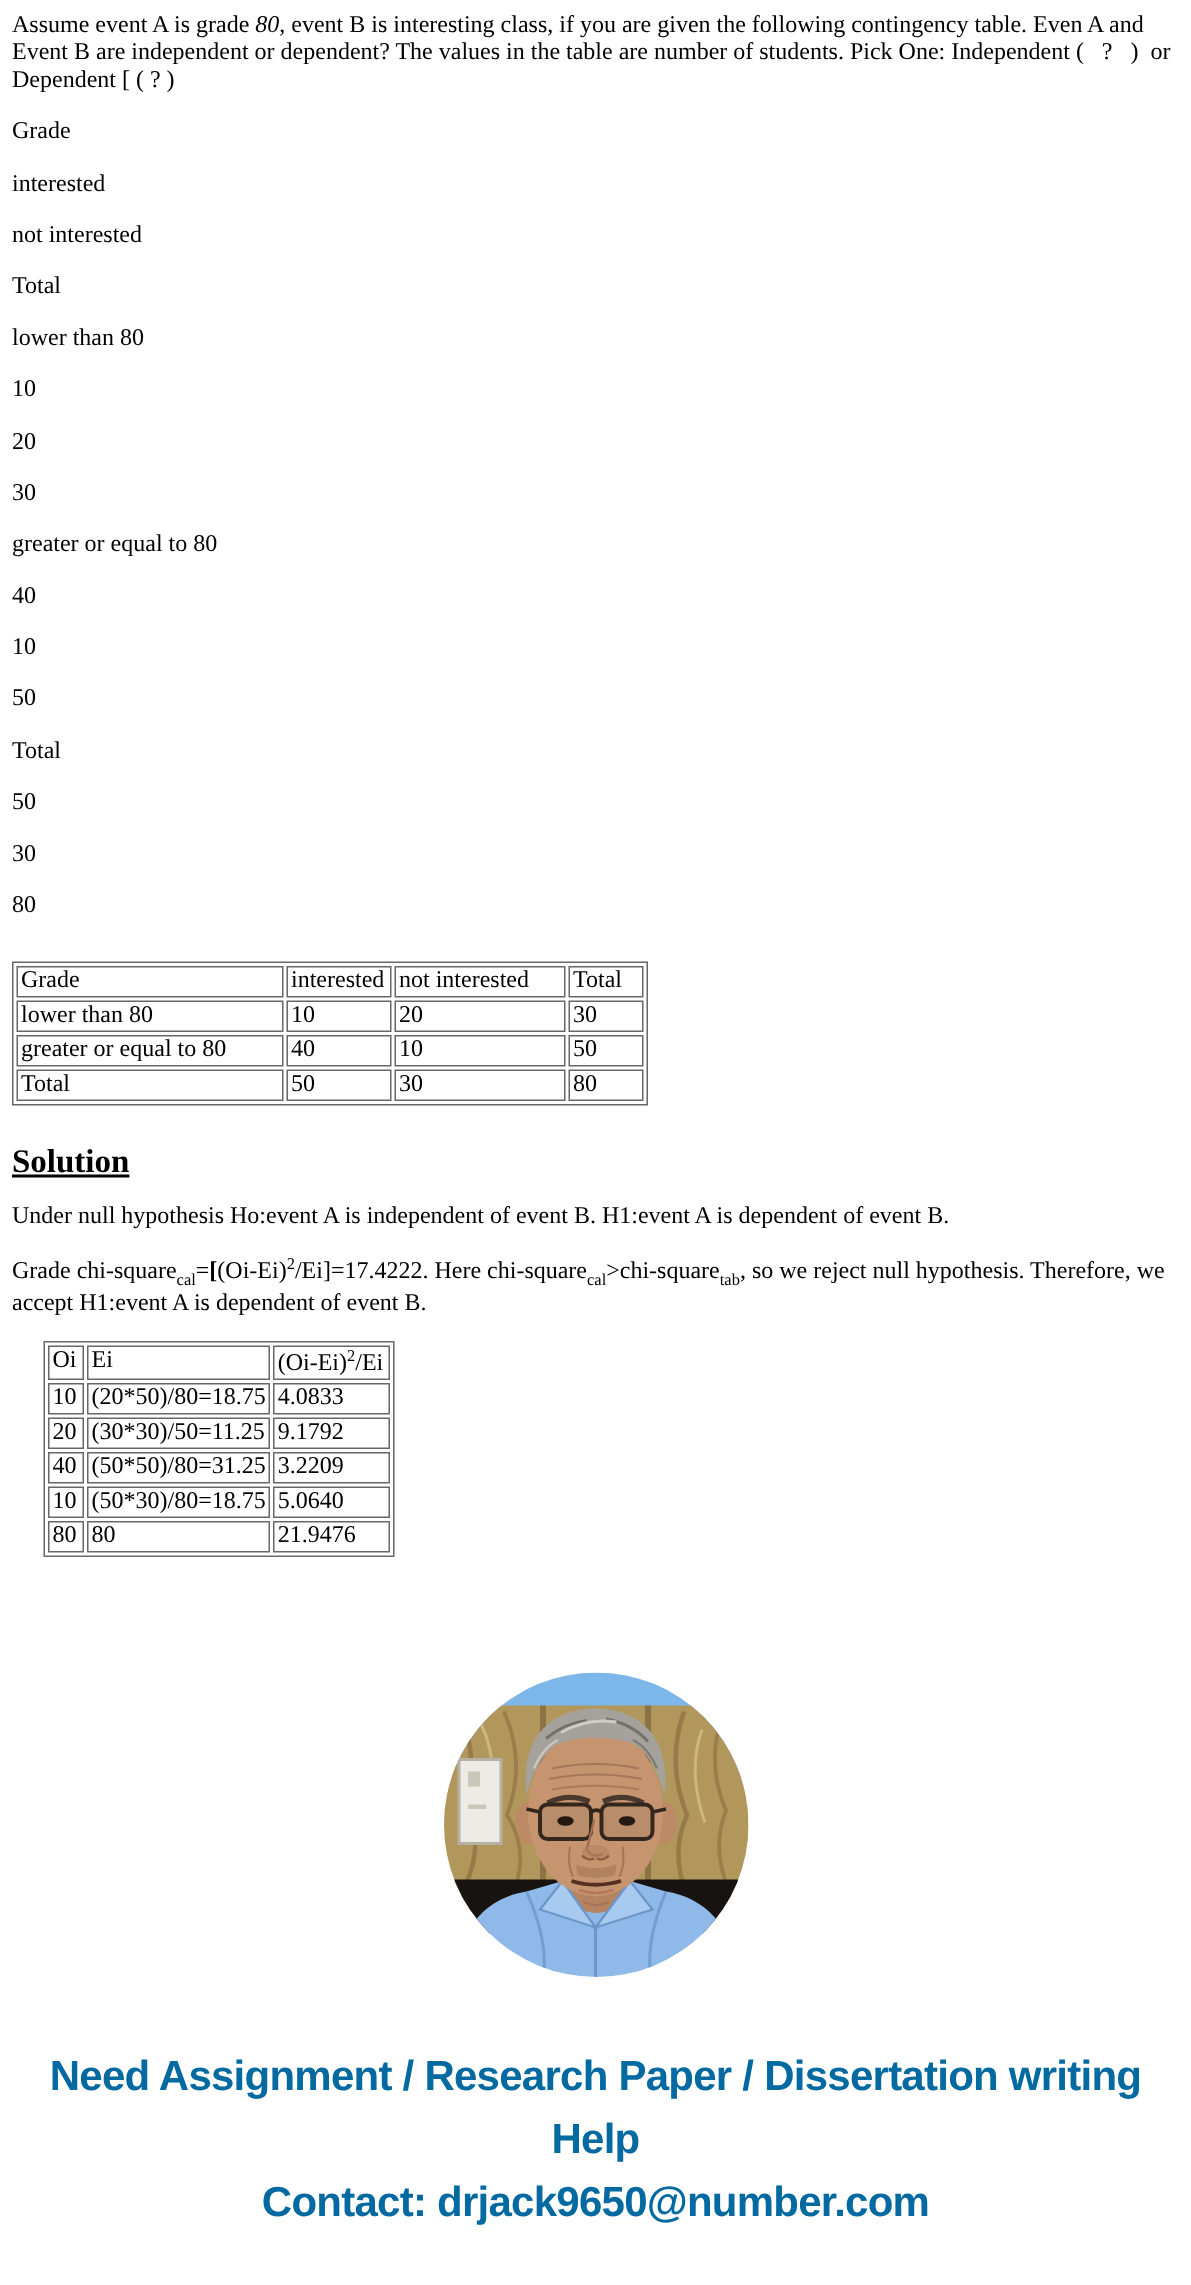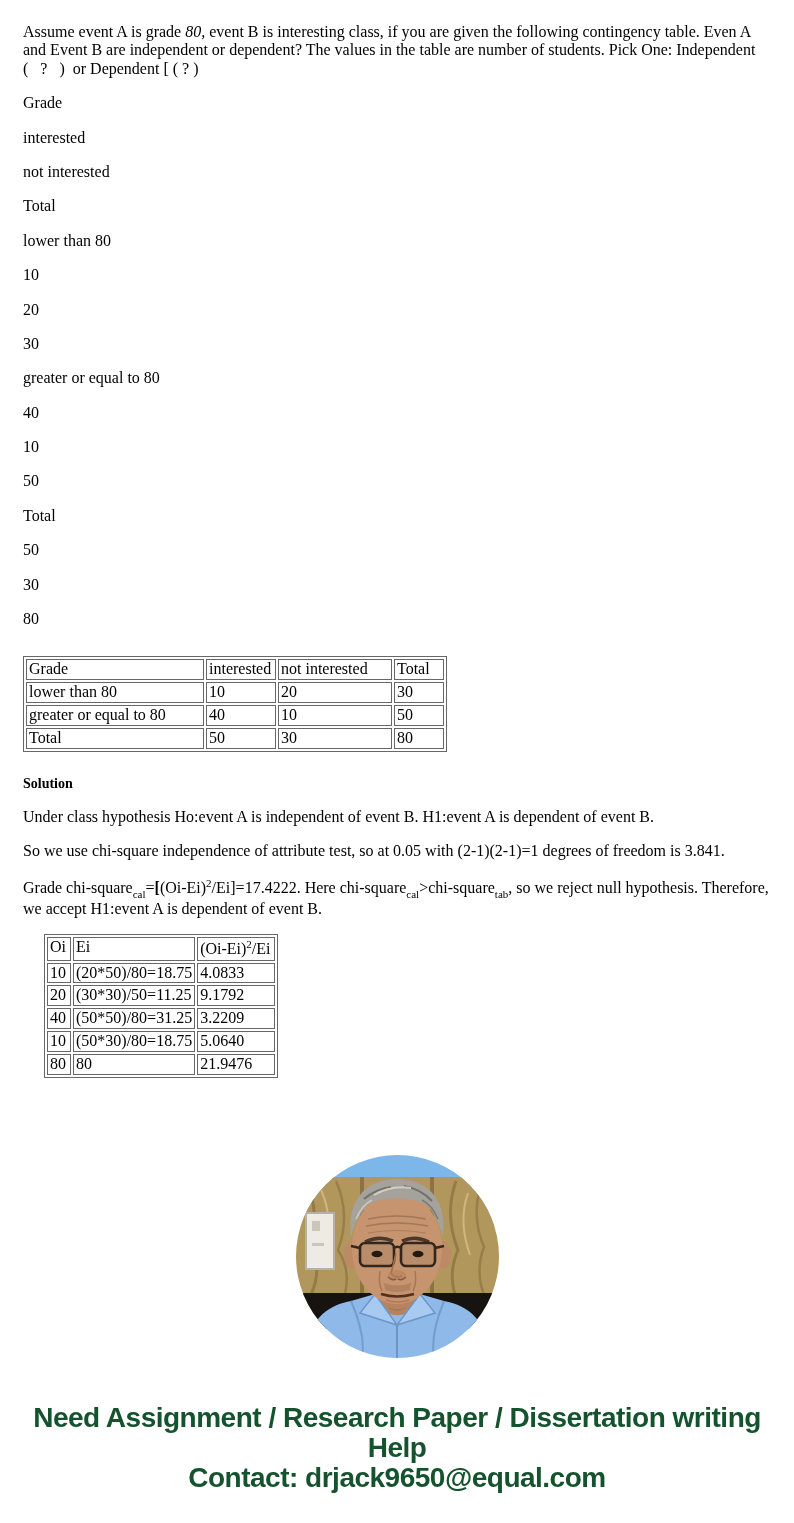--- a/index.html
+++ b/index.html
@@ -1,38 +1,38 @@
 <!DOCTYPE html>
 <html><head>
 <meta charset="utf-8">
 <style>
   html,body{margin:0;padding:0;background:#fff;}
   body{width:794px;height:1523px;color:#000;
        font-family:"Liberation Serif",serif;font-size:16px;line-height:1.15;}
-  .page{padding:23px;box-sizing:border-box;}
+  .page{padding:8px;box-sizing:border-box;}
   p{margin:16px 0;}
   p.q{margin-top:0;}
   i.grade{font-style:italic;}
 
   table{border-collapse:separate;border-spacing:2px;border:1px solid #676767;}
   td{border:1px solid #676767;padding:0 2px;vertical-align:top;line-height:1.18;}
   table.t1{margin-top:28px;}
   .t1 .c0{width:172px}.t1 .c1{width:64px}.t1 .c2{width:108px}.t1 .c3{width:44px}
   table.t2{margin-top:0;margin-left:21px;}
   .t2 .c0{width:18px}.t2 .c1{width:114px}.t2 .c2{width:72px}
 
-  h3.sol{font-size:14px;margin:24px 0 16px;font-weight:bold;}
+  h3.sol{font-size:22px;margin:24px 0 16px;font-weight:bold;text-decoration:underline;}
   sub,sup{font-size:11px;}
   b.brk{font-weight:bold;}
 
   .photo-wrap{width:203px;height:203px;margin:77px auto 0;}
 
-  .footer{margin-top:45px;text-align:center;color:#14532d;
+  .footer{margin-top:45px;text-align:center;color:#0369a1;
           font-family:"Liberation Sans",sans-serif;font-weight:bold;
-          font-size:28px;line-height:30px;letter-spacing:-0.5px;}
+          font-size:28px;line-height:42px;letter-spacing:-0.5px;}
 </style>
 </head>
 <body>
 
 <div class="page">
 
   <p class="q"><span>Assume event A is grade </span><i class="grade">80</i><span>, event B is interesting class, if you are given the following contingency table. Even A and Event B are independent or dependent? The values in the table are number of students. Pick One: Independent (&nbsp;&nbsp;&nbsp;?&nbsp;&nbsp;&nbsp;)&nbsp;&nbsp;or Dependent [ ( ? )</span></p>
 
   <p>Grade</p>
   <p>interested</p>
@@ -75,22 +75,21 @@
       <td>Total</td>
       <td>50</td>
       <td>30</td>
       <td>80</td>
     </tr>
   </tbody>
     </table>
 
   <h3 class="sol">Solution</h3>
 
-  <p>Under class hypothesis Ho:event A is independent of event B. H1:event A is dependent of event B.</p>
-  <p>So we use chi-square independence of attribute test, so at 0.05 with (2-1)(2-1)=1 degrees of freedom is 3.841.</p>
+  <p>Under null hypothesis Ho:event A is independent of event B. H1:event A is dependent of event B.</p>
 
   <p class="p3"><span>Grade chi-square</span><sub>cal</sub><span>=</span><b class="brk">[</b><span>(Oi-Ei)</span><sup>2</sup><span>/Ei]=17.4222. Here chi-square</span><sub>cal</sub><span>&gt;chi-square</span><sub>tab</sub><span>, so we reject null hypothesis. Therefore, we accept H1:event A is dependent of event B.</span></p>
 
   <table class="t2">
     <tbody>
         <tr>
       <td class="c0">Oi</td>
       <td class="c1">Ei</td>
       <td class="c2"><span>(Oi-Ei)</span><sup>2</sup><span>/Ei</span></td>
     </tr>
@@ -200,15 +199,15 @@
         <path d="M88,128 Q101,133 115,128 L114,135 Q101,139 89,135 Z" fill="#8a5f46" opacity="0.35"></path>
 
         <path d="M85,139 Q101,144 118,139" stroke="#53301f" stroke-width="2.6" fill="none"></path>
         <path d="M90,145 Q101,149 113,145" stroke="#b06f52" stroke-width="1.6" fill="none" opacity="0.8"></path>
 
         <path d="M93,153 Q101,157 110,153" stroke="#a06c4e" stroke-width="1.3" fill="none" opacity="0.7"></path>
       </g>
     </svg>
   </div>
 
-  <div class="footer"><span>Need Assignment / Research Paper / Dissertation writing Help</span><br><span>Contact: drjack9650@equal.com</span></div>
+  <div class="footer"><span>Need Assignment / Research Paper / Dissertation writing Help</span><br><span>Contact: drjack9650@number.com</span></div>
 
 </div>
 
 </body></html>

